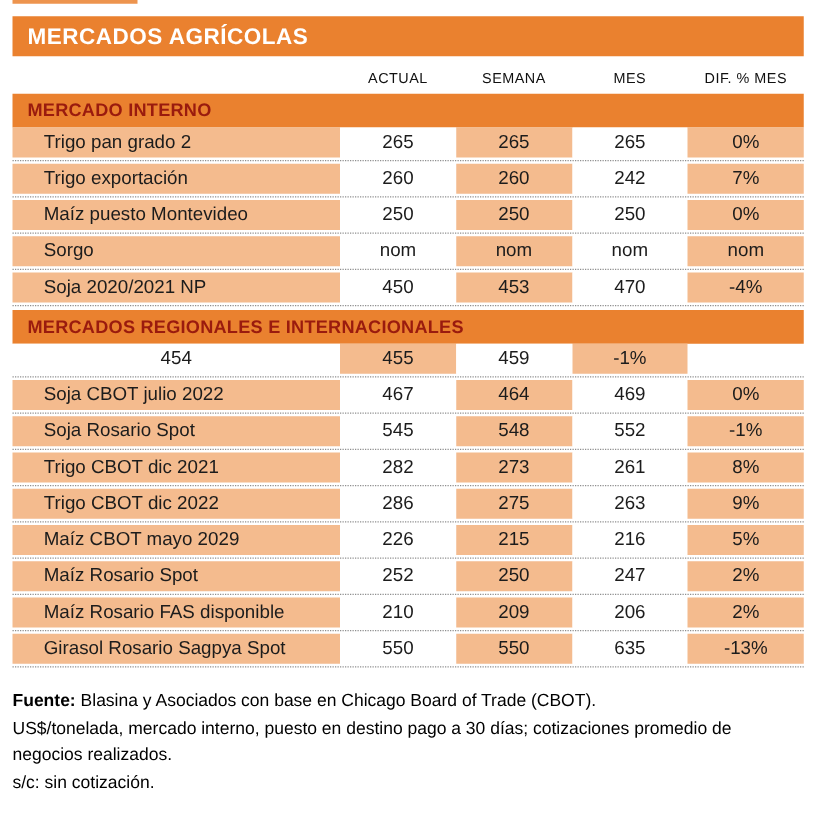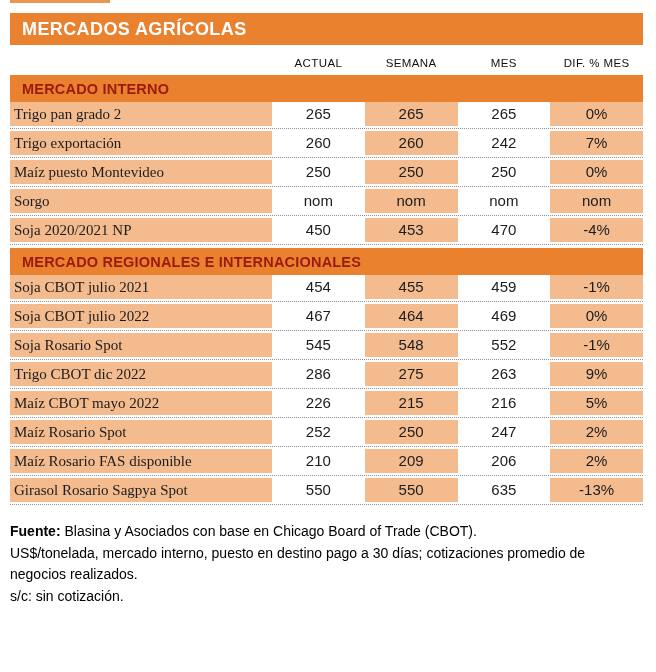--- a/index.html
+++ b/index.html
@@ -33,21 +33,21 @@
     height:27px;background:var(--orange);display:flex;align-items:center;
     padding-left:12px;color:var(--darkred);font-weight:bold;font-size:14.5px;
     letter-spacing:.2px;margin-top:3px;
   }
   .row{
     display:grid;grid-template-columns:262px repeat(4,1fr);
     padding-bottom:2px;border-bottom:1px dotted var(--sep);margin-bottom:2px;
   }
   .row:first-of-type{margin-top:3px;}
   .cell{height:24px;line-height:24px;font-size:15px;overflow:hidden;white-space:nowrap;}
-  .cell.label{background:var(--tint);padding-left:4px;font-family:Liberation Serif, serif;}
+  .cell.label{background:var(--tint);padding-left:25px;}
   .cell.val{text-align:center;}
   .cell.white{background:#ffffff;}
   .cell.tint{background:var(--tint);}
   .footer{margin-top:16px;font-size:14px;line-height:1.55;color:#000;}
   .footer b{font-weight:bold;}
 </style>
 </head>
 <body>
 
 <div class="sheet">
@@ -95,51 +95,57 @@
           <span class="cell val white">nom</span>
           <span class="cell val tint">nom</span>
         </div>
         <div class="row">
           <span class="cell label">Soja 2020/2021 NP</span>
           <span class="cell val white">450</span>
           <span class="cell val tint">453</span>
           <span class="cell val white">470</span>
           <span class="cell val tint">-4%</span>
         </div>
-        <div class="section-bar">MERCADO REGIONALES E INTERNACIONALES</div>
+        <div class="section-bar">MERCADOS REGIONALES E INTERNACIONALES</div>
         <div class="row">
-          <span class="cell label">Soja CBOT julio 2021</span>
           <span class="cell val white">454</span>
           <span class="cell val tint">455</span>
           <span class="cell val white">459</span>
           <span class="cell val tint">-1%</span>
         </div>
         <div class="row">
           <span class="cell label">Soja CBOT julio 2022</span>
           <span class="cell val white">467</span>
           <span class="cell val tint">464</span>
           <span class="cell val white">469</span>
           <span class="cell val tint">0%</span>
         </div>
         <div class="row">
           <span class="cell label">Soja Rosario Spot</span>
           <span class="cell val white">545</span>
           <span class="cell val tint">548</span>
           <span class="cell val white">552</span>
           <span class="cell val tint">-1%</span>
         </div>
         <div class="row">
+          <span class="cell label">Trigo CBOT dic 2021</span>
+          <span class="cell val white">282</span>
+          <span class="cell val tint">273</span>
+          <span class="cell val white">261</span>
+          <span class="cell val tint">8%</span>
+        </div>
+        <div class="row">
           <span class="cell label">Trigo CBOT dic 2022</span>
           <span class="cell val white">286</span>
           <span class="cell val tint">275</span>
           <span class="cell val white">263</span>
           <span class="cell val tint">9%</span>
         </div>
         <div class="row">
-          <span class="cell label">Maíz CBOT mayo 2022</span>
+          <span class="cell label">Maíz CBOT mayo 2029</span>
           <span class="cell val white">226</span>
           <span class="cell val tint">215</span>
           <span class="cell val white">216</span>
           <span class="cell val tint">5%</span>
         </div>
         <div class="row">
           <span class="cell label">Maíz Rosario Spot</span>
           <span class="cell val white">252</span>
           <span class="cell val tint">250</span>
           <span class="cell val white">247</span>

